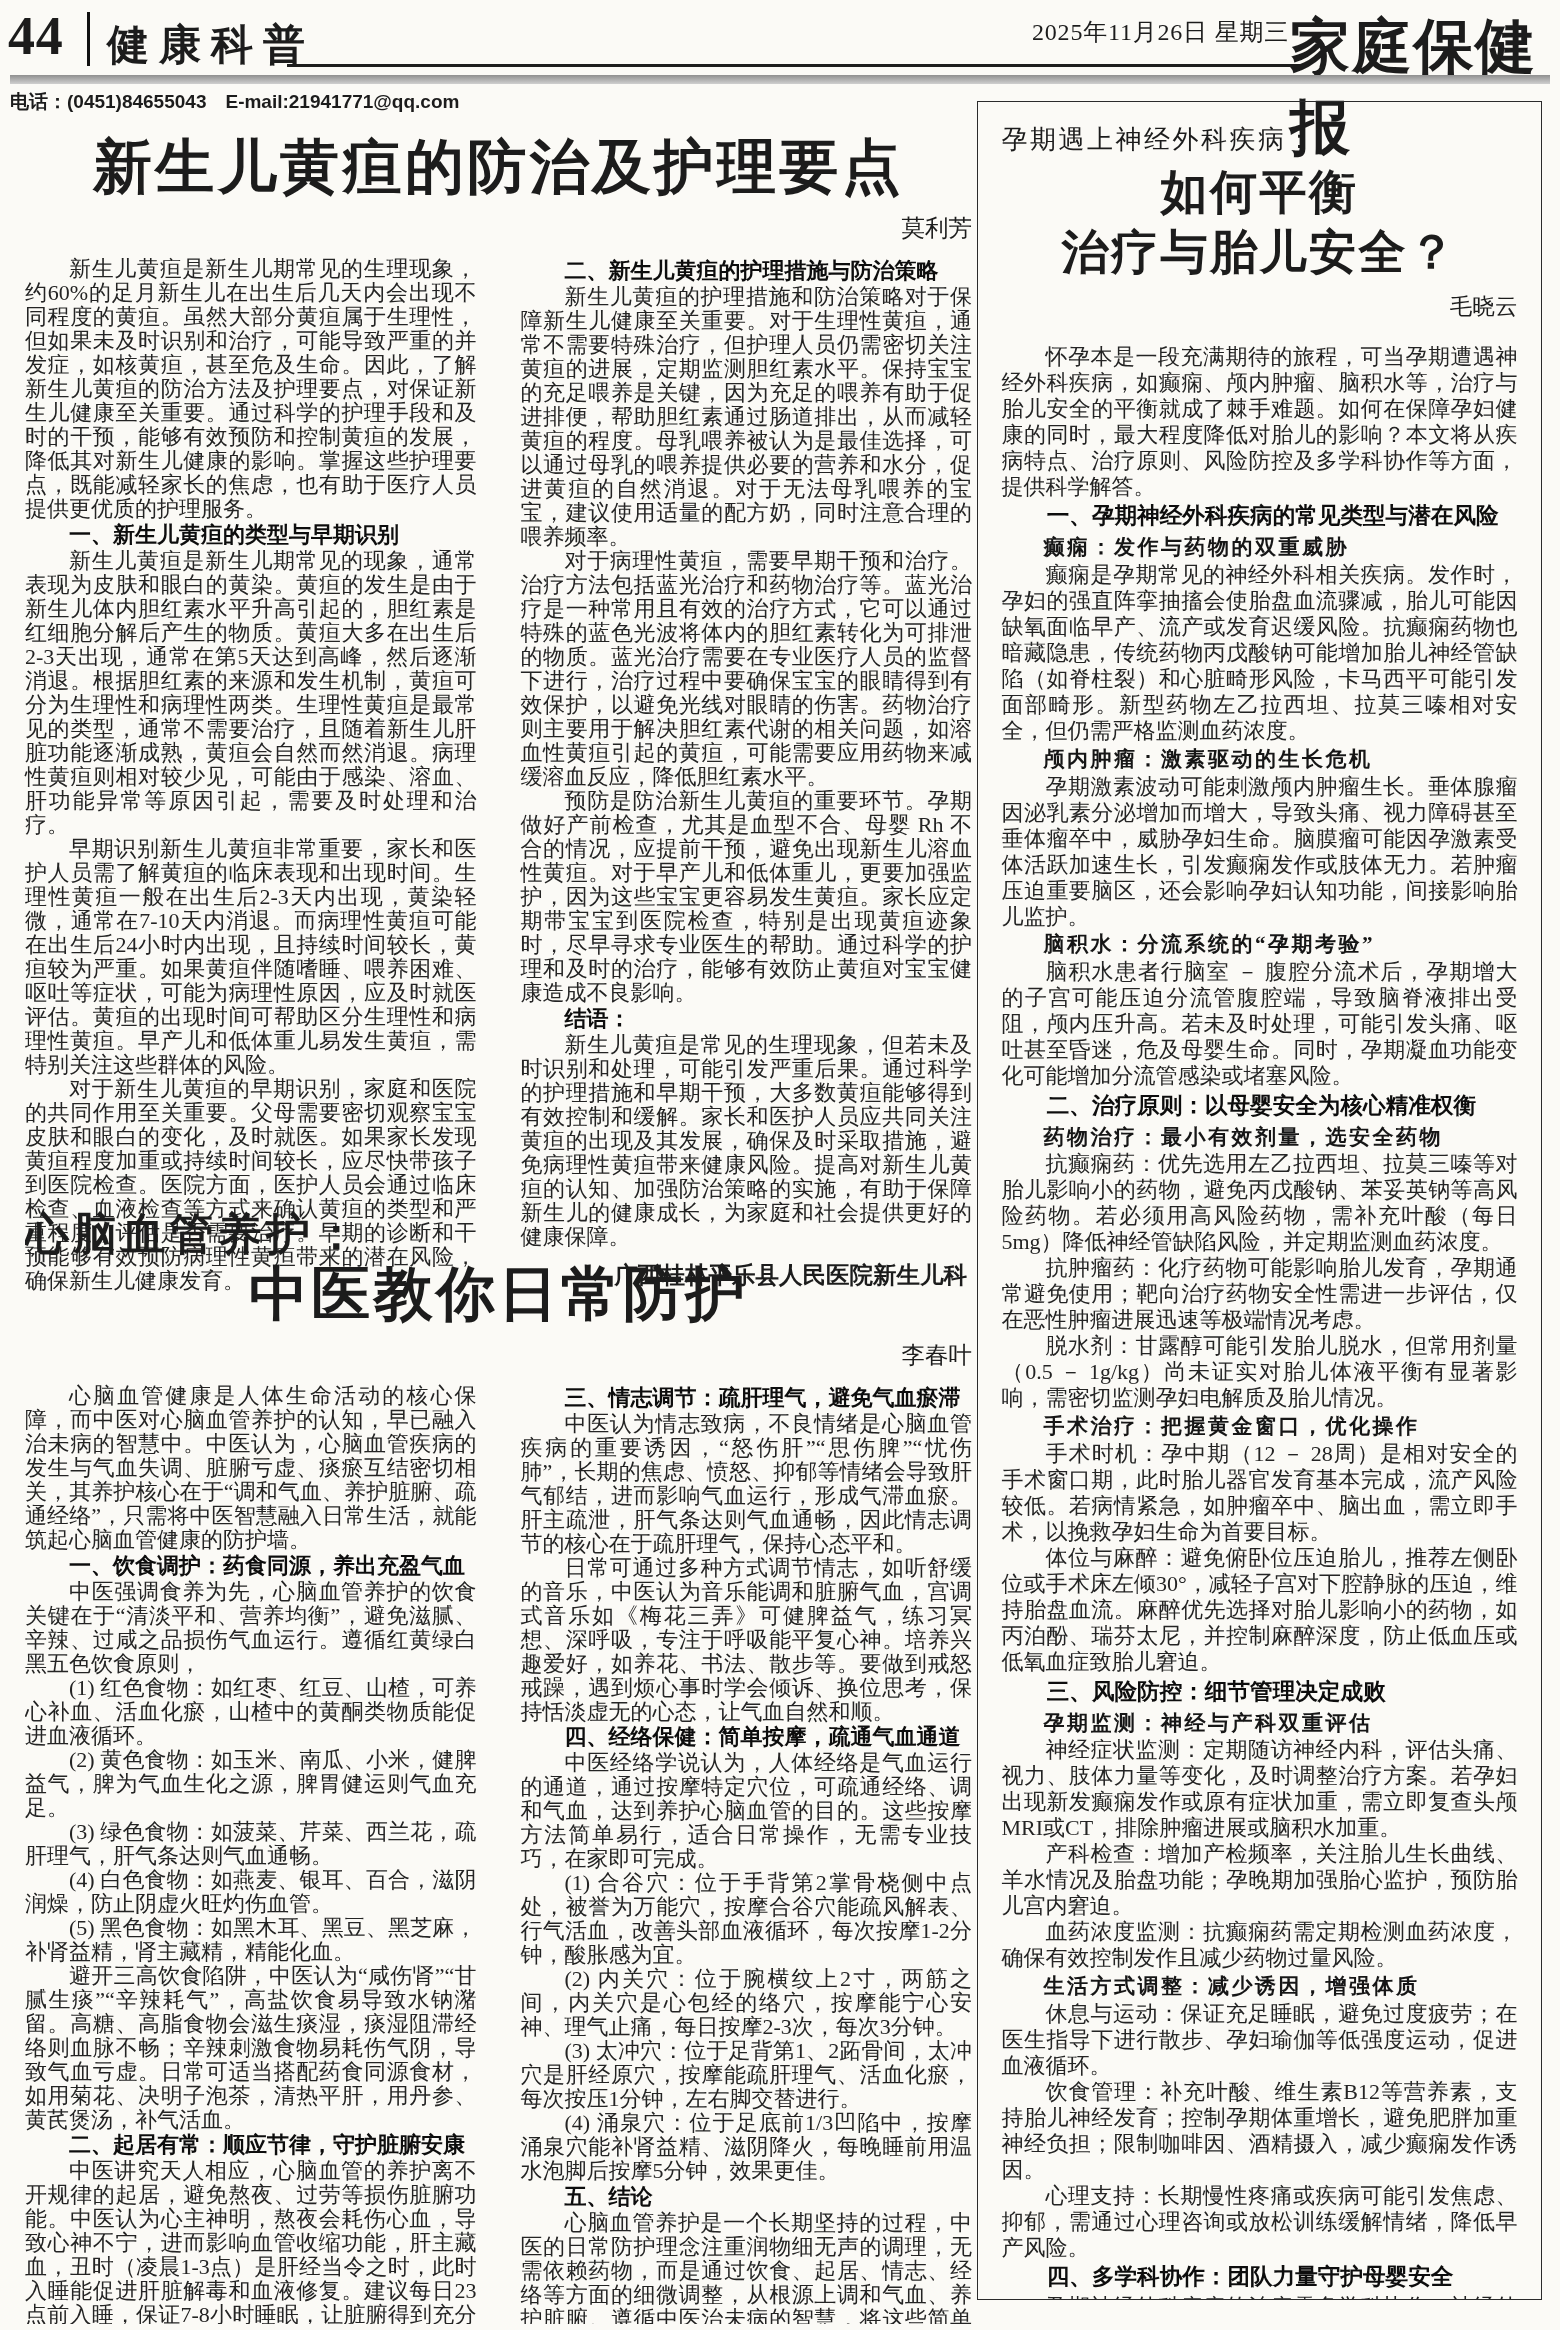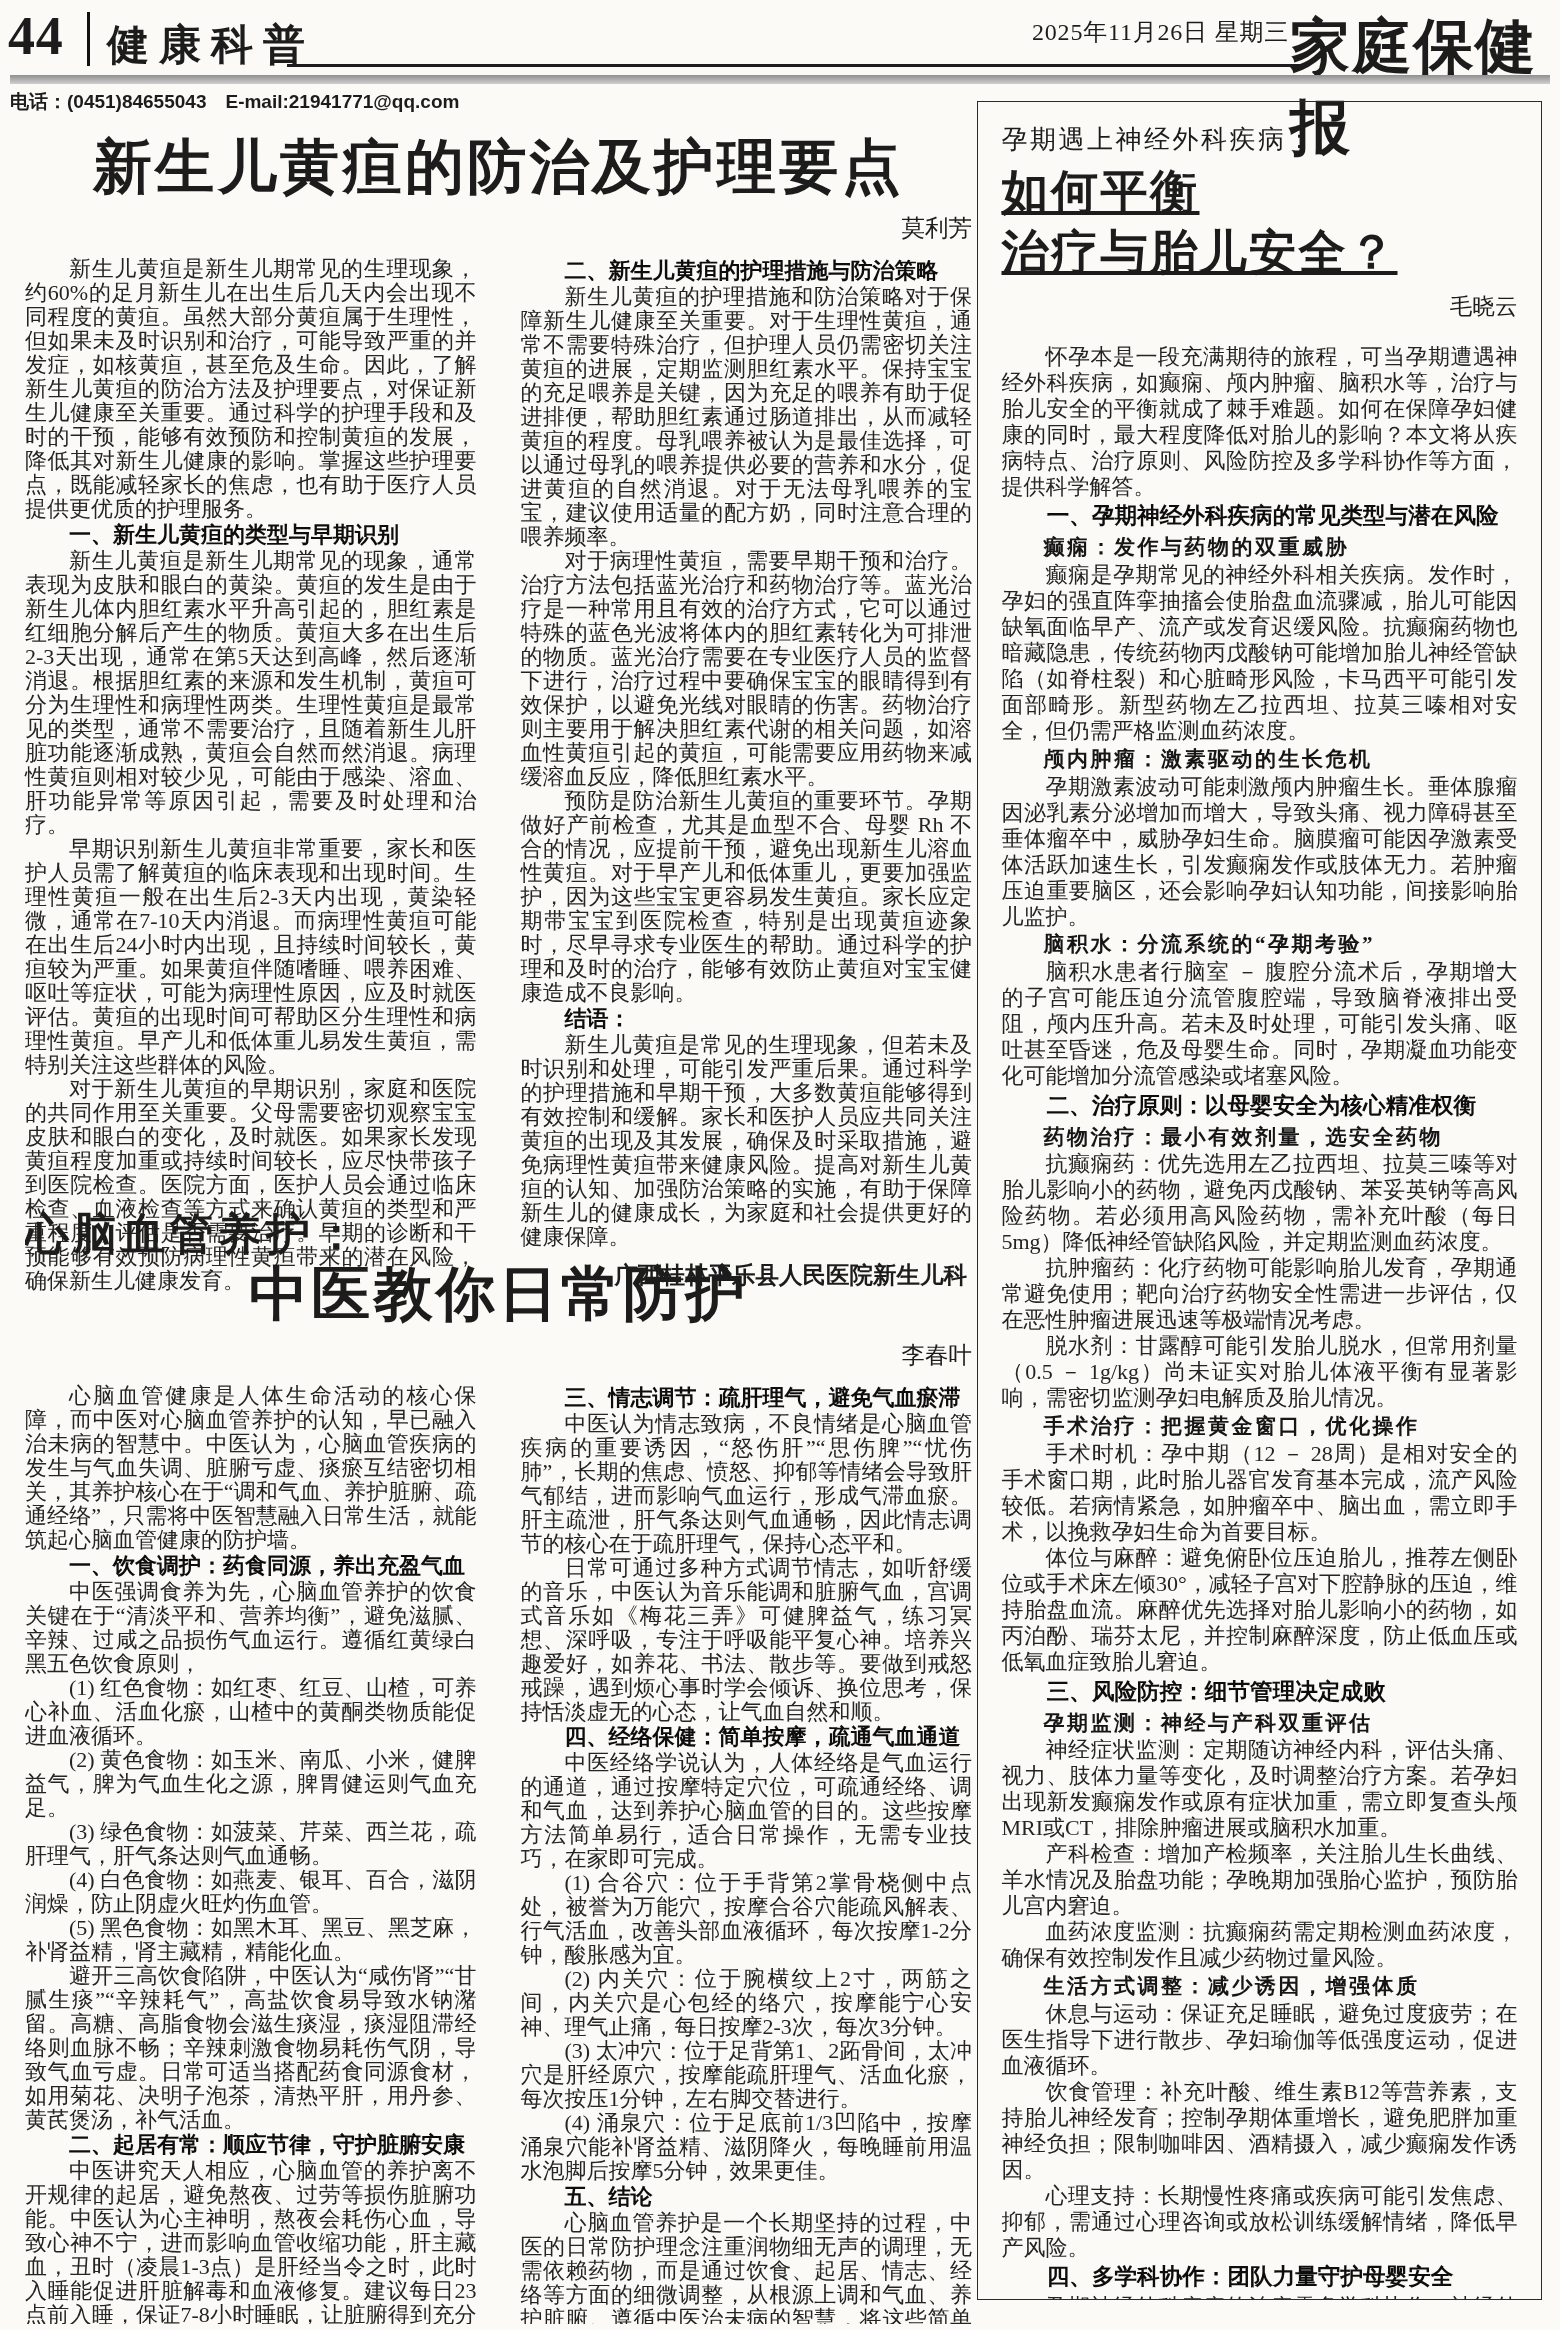--- a/index.html
+++ b/index.html
@@ -31,21 +31,21 @@
   
   .article1{position:absolute;left:25px;top:122px;width:947px;}
   
   .article2{position:absolute;left:25px;top:1205px;width:947px;height:1119px;overflow:hidden;}
   .kicker{font-size:44px;letter-spacing:4.2px;font-weight:600;}
   .article2 .art-title{margin-top:-3.4px;}
   
   .article3{position:absolute;left:977px;top:101px;width:565px;height:2199px;box-sizing:border-box;
             border:1.7px solid #2b2b2b;padding:20px 23.5px 17px;overflow:hidden;}
   .kicker3{font-size:26px;letter-spacing:2.5px;}
-  .art3-title{margin:5px 0 0;text-align:left;font-size:47px;font-weight:bold;letter-spacing:2.5px;line-height:1.28;text-decoration:underline;}
+  .art3-title{margin:5px 0 0;text-align:center;font-size:47px;font-weight:bold;letter-spacing:2.5px;line-height:1.28;}
   .article3 .author{font-size:22.6px;margin-top:8.4px;}
   .art3-body{margin-top:22px;}
   .art3-body .b-p{line-height:26px;}
   .art3-body .b-h{font-size:22.6px;line-height:28.5px;margin:2.5px 0;}
   .art3-body .b-sub{line-height:28px;}
 </style>
 </head>
 <body>
 
 <div class="page">

